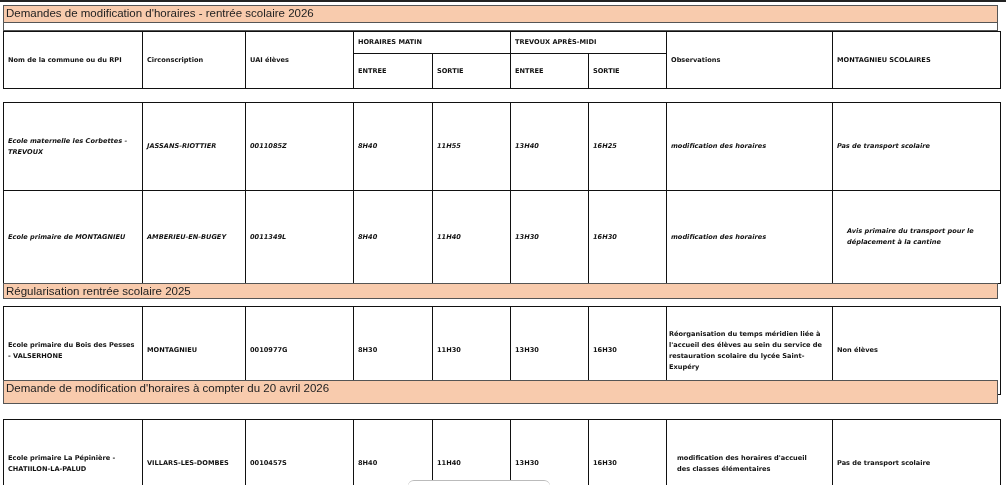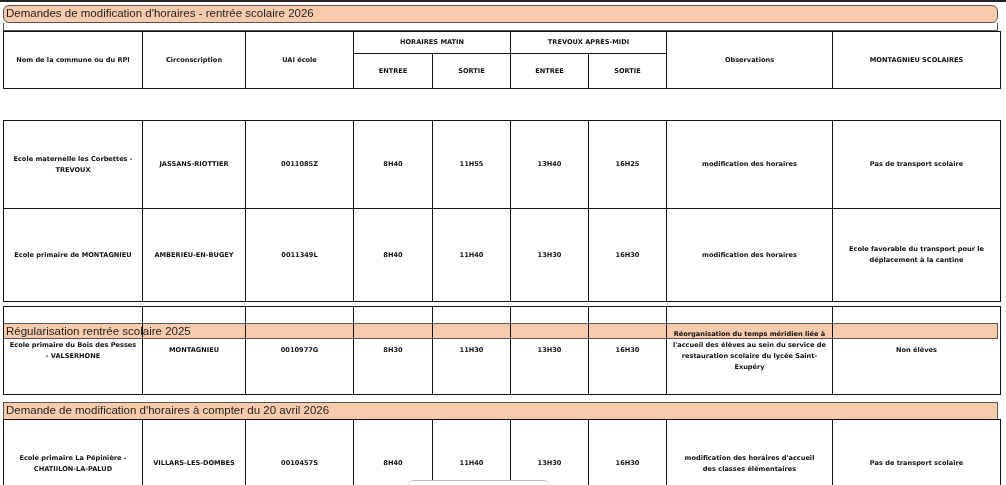--- a/index.html
+++ b/index.html
@@ -6,68 +6,68 @@
   body { width:1006px; height:485px; overflow:hidden; position:relative;
          font-family:"DejaVu Sans", sans-serif; color:#111; }
   .topline { position:absolute; left:0; top:0; width:1006px; height:2px; background:#222; }
   .band { position:absolute; left:3px; width:995px; background:#f8cbad;
           border:1px solid #555; box-sizing:border-box;
           font-family:"Liberation Sans", sans-serif; font-size:11.5px; line-height:15px;
           padding-left:2px; color:#222; white-space:nowrap; }
   .thinrow { position:absolute; left:3px; width:995px; height:8px; border:1px solid #555;
              border-top:none; box-sizing:border-box; background:#fff; }
   table.grid { position:absolute; left:3px; border-collapse:collapse; table-layout:fixed; width:997px; }
-  table.grid td { border:1.5px solid #111; text-align:center; vertical-align:middle;
+  table.grid td { border:1.5px solid #111; text-align:left; vertical-align:middle;
                   font-size:6.6px; font-weight:bold; padding:0 4px; line-height:11px; }
   .obs { font-weight:bold; }
   .overlay { position:absolute; left:408px; top:480px; width:142px; height:12px;
              background:#fff; border-top:1px solid #bbb; border-radius:6px 6px 0 0; }
 </style>
 </head>
 <body>
 
 <div class="topline"></div>
 
-<div class="band" style="top:5px;height:18px;border-radius:6px;">
+<div class="band" style="top:5px;height:18px;">
   <span>Demandes de modification d'horaires - rentrée scolaire 2026</span>
 </div>
 <div class="thinrow" style="top:23px;"></div>
 
 <table class="grid" style="top:31px;height:58px;">
   <colgroup>
     <col style="width:139px">
       <col style="width:103px">
       <col style="width:108px">
     <col style="width:79px">
       <col style="width:78px">
       <col style="width:78px">
       <col style="width:78px">
     <col style="width:166px">
       <col style="width:168px">
   </colgroup>
   <tbody>
       <tr style="height:22px;">
     <td rowspan="2">Nom de la commune ou du RPI</td>
     <td rowspan="2">Circonscription</td>
-    <td rowspan="2">UAI école</td>
+    <td rowspan="2">UAI élèves</td>
     <td colspan="2">HORAIRES MATIN</td>
     <td colspan="2">TREVOUX APRÈS-MIDI</td>
     <td rowspan="2">Observations</td>
     <td rowspan="2">MONTAGNIEU SCOLAIRES</td>
   </tr>
   <tr style="height:35px;">
     <td>ENTREE</td>
     <td>SORTIE</td>
     <td>ENTREE</td>
     <td>SORTIE</td>
   </tr>
 </tbody>
   </table>
 
-<table class="grid" style="top:120px;">
+<table class="grid" style="top:102px;font-style:italic;">
   <colgroup>
     <col style="width:139px">
       <col style="width:103px">
       <col style="width:108px">
     <col style="width:79px">
       <col style="width:78px">
       <col style="width:78px">
       <col style="width:78px">
     <col style="width:166px">
       <col style="width:168px">
@@ -86,26 +86,26 @@
   </tr>
   <tr style="height:93px;">
     <td>Ecole primaire de MONTAGNIEU</td>
     <td>AMBERIEU-EN-BUGEY</td>
     <td>0011349L</td>
     <td>8H40</td>
     <td>11H40</td>
     <td>13H30</td>
     <td>16H30</td>
     <td class="obs">modification des horaires</td>
-    <td style="padding:0 14px;">Ecole favorable du transport pour le déplacement à la cantine</td>
+    <td style="padding:0 14px;">Avis primaire du transport pour le déplacement à la cantine</td>
   </tr>
 </tbody>
   </table>
 
-<div class="band" style="top:283px;height:16px;margin-top:40px;">
+<div class="band" style="top:283px;height:16px;">
   <span>Régularisation rentrée scolaire 2025</span>
 </div>
 
 <table class="grid" style="top:306px;">
   <colgroup>
     <col style="width:139px">
       <col style="width:103px">
       <col style="width:108px">
     <col style="width:79px">
       <col style="width:78px">
@@ -122,21 +122,21 @@
     <td>8H30</td>
     <td>11H30</td>
     <td>13H30</td>
     <td>16H30</td>
     <td class="obs" style="padding:0 2px;">Réorganisation du temps méridien liée à l'accueil des élèves au sein du service de restauration scolaire du lycée Saint-Exupéry</td>
     <td>Non élèves</td>
   </tr>
 </tbody>
   </table>
 
-<div class="band" style="top:402px;height:18px;">
+<div class="band" style="top:380px;height:24px;">
   <span>Demande de modification d'horaires à compter du 20 avril 2026</span>
 </div>
 
 <table class="grid" style="top:419px;">
   <colgroup>
     <col style="width:139px">
       <col style="width:103px">
       <col style="width:108px">
     <col style="width:79px">
       <col style="width:78px">

